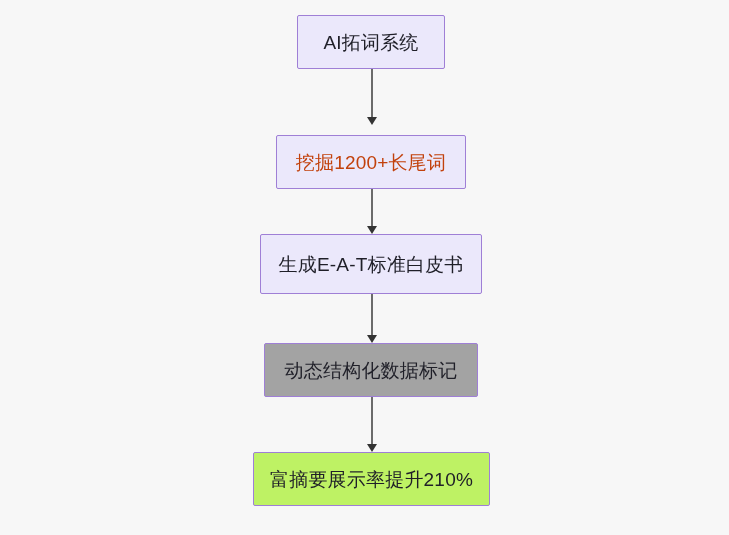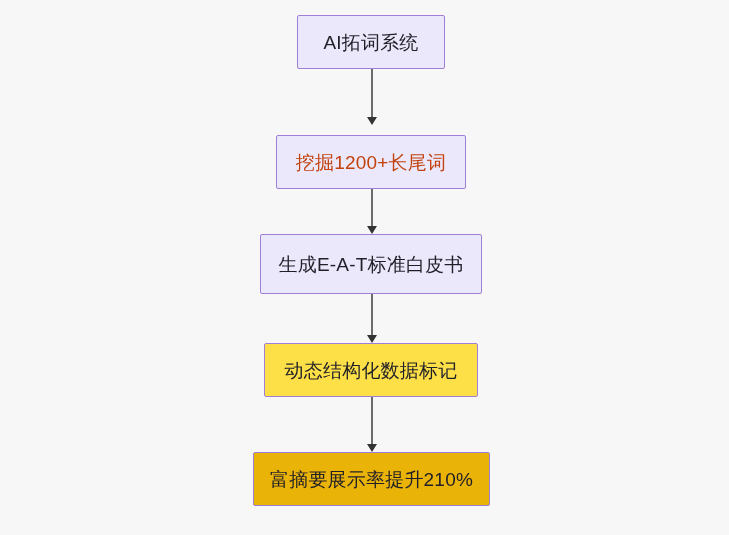--- a/index.html
+++ b/index.html
@@ -81,19 +81,19 @@
     </div>
     <div class="node" style="left: 297px; top: 15px; width: 148px; height: 54px; background: rgb(235, 232, 251); border-color: rgb(159, 127, 214); color: rgb(31, 31, 40);">
       <span class="node-label">AI拓词系统</span>
     </div>
     <div class="node" style="left: 276px; top: 125px; width: 190px; height: 54px; background: rgb(235, 232, 251); border-color: rgb(159, 127, 214); color: #c2410c; margin-top: 10px;">
       <span class="node-label">挖掘1200+长尾词</span>
     </div>
     <div class="node" style="left: 260px; top: 234px; width: 222px; height: 60px; background: rgb(235, 232, 251); border-color: rgb(159, 127, 214); color: rgb(31, 31, 40);">
       <span class="node-label">生成E-A-T标准白皮书</span>
     </div>
-    <div class="node" style="left: 264px; top: 343px; width: 214px; height: 54px; background: #fde047; border-color: rgb(159, 127, 214); color: rgb(31, 31, 40);">
+    <div class="node" style="left: 264px; top: 343px; width: 214px; height: 54px; background: #a3a3a3; border-color: rgb(159, 127, 214); color: rgb(31, 31, 40);">
       <span class="node-label">动态结构化数据标记</span>
     </div>
-    <div class="node" style="left: 253px; top: 452px; width: 237px; height: 54px; background: #eab308; border-color: rgb(159, 127, 214); color: rgb(31, 31, 40);">
+    <div class="node" style="left: 253px; top: 452px; width: 237px; height: 54px; background: #bef264; border-color: rgb(159, 127, 214); color: rgb(31, 31, 40);">
       <span class="node-label">富摘要展示率提升210%</span>
     </div>
   </div>
 
 </body></html>

